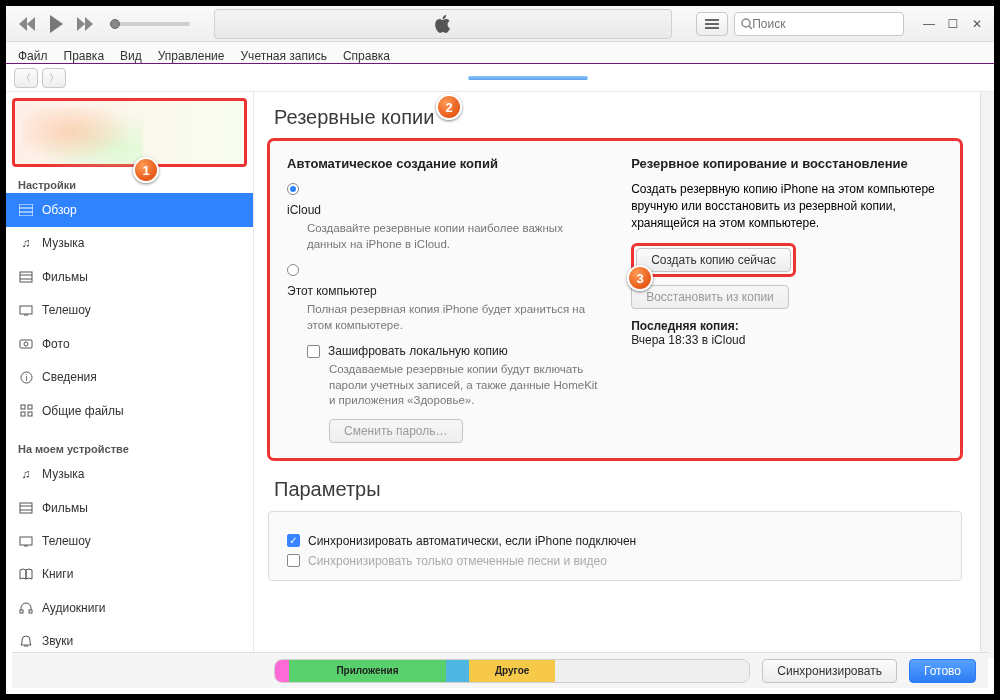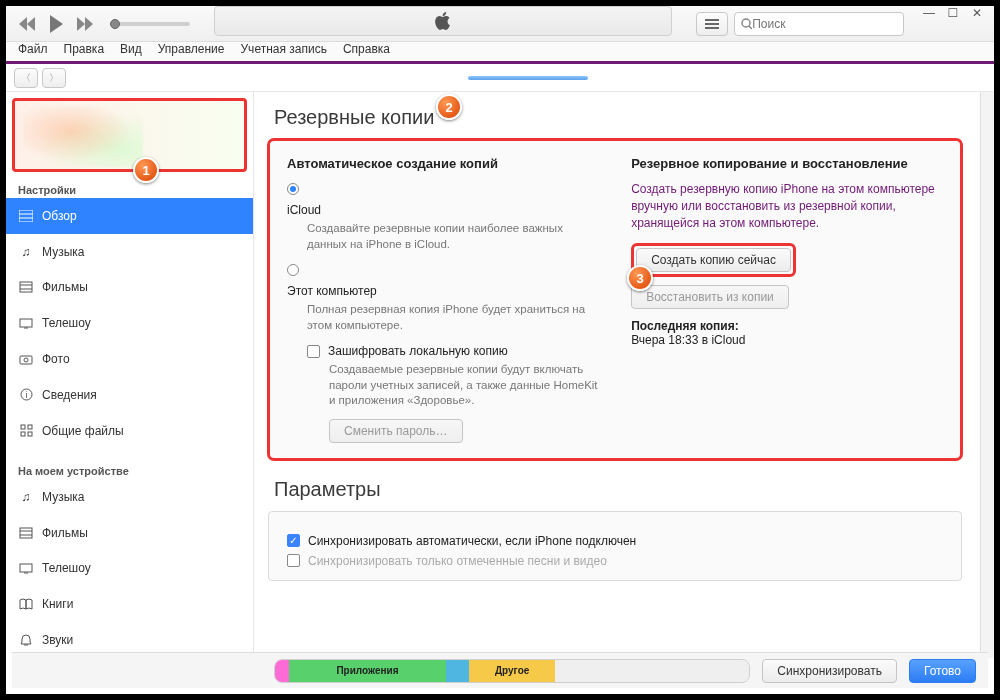--- a/index.html
+++ b/index.html
@@ -1,32 +1,32 @@
 <!DOCTYPE html>
 <html><head>
 <meta charset="utf-8">
 <style>
   * { box-sizing: border-box; margin: 0; padding: 0; }
   body { font-family: "Segoe UI", Tahoma, Arial, sans-serif; font-size: 12px; color: #222; background: #000; width:1000px; height:700px; overflow:hidden;}
   .frame { background:#fff; border:6px solid #000; width:1000px; height:700px; position:relative; }
-  .titlebar { height:36px; background:linear-gradient(#fafafa,#efefef); border-bottom:1px solid #dcdcdc; display:flex; padding:0 8px; gap:8px;}
+  .titlebar { height:36px; background:linear-gradient(#fafafa,#efefef); border-bottom:1px solid #dcdcdc; display:flex; align-items:center; padding:0 8px; gap:8px;}
   .player-controls { display:flex; align-items:center; gap:12px; margin-left:4px;}
   .pc-btn { color:#777; cursor:default;}
   .pc-btn svg{display:block}
   .volume { display:flex; align-items:center; gap:4px; margin-left:8px;}
   .vol-track{width:80px;height:4px;background:#cfcfcf;border-radius:2px;position:relative;}
   .vol-thumb{width:10px;height:10px;border-radius:50%;background:#888;position:absolute;left:0;top:-3px;border:1px solid #666;}
   .lcd { flex:1; height:30px; margin:0 16px; background:linear-gradient(#f4f4f4,#e9e9e9); border:1px solid #d0d0d0; border-radius:4px; display:flex; align-items:center; justify-content:center;}
   .right-tools{display:flex; align-items:center; gap:6px;}
   .icon-btn{border:1px solid #c8c8c8; background:linear-gradient(#fdfdfd,#eee); border-radius:4px; height:24px; padding:0 8px; display:flex; align-items:center; justify-content:center; color:#555;}
   .search{display:flex; align-items:center; border:1px solid #c8c8c8; border-radius:4px; height:24px; padding:0 6px; background:#fff; width:170px;}
   .search input{border:none; outline:none; font-size:12px; width:100%; background:transparent;}
   .win-controls{margin-left:8px; display:flex; gap:6px; color:#555; font-family:Arial;}
   .win-controls span{width:18px;text-align:center;}
-  .menubar{height:22px; background:#fafafa; border-bottom:3px solid #701a75; display:flex; align-items:flex-start; gap:16px; padding:0 12px; font-size:12px; color:#333;}
+  .menubar{height:22px; background:#fafafa; border-bottom:1px solid #701a75; display:flex; align-items:flex-end; gap:16px; padding:0 12px; font-size:12px; color:#333;}
   .navrow{height:28px; background:#fff; border-bottom:1px solid #e8e8e8; display:flex; align-items:center; padding:0 8px; gap:4px;}
   .nav-btn{width:24px;height:20px;border:1px solid #c8c8c8;border-radius:4px;background:linear-gradient(#fcfcfc,#eee);display:flex;align-items:center;justify-content:center;color:#777;font-size:10px;}
   .blue-tab{width:120px;height:4px;background:linear-gradient(#8ec6ff,#5aa1ea);border-radius:2px;margin:0 auto;}
   .body{display:flex; height:calc(700px - 12px - 36px - 22px - 28px - 36px);}
   .sidebar{width:248px; border-right:1px solid #e8e8e8; display:flex; flex-direction:column;}
   .device-card{height:74px; margin:6px; border:3px solid #e33; border-radius:4px; position:relative; background:linear-gradient(90deg,#fef0e8,#f8fef0);}
   .device-card .blurred{position:absolute;left:8px;top:6px;width:120px;height:60px;border-radius:3px;background:radial-gradient(ellipse at 40% 40%, rgba(255,170,120,.45), transparent 60%), radial-gradient(ellipse at 80% 70%, rgba(170,255,170,.35), transparent 60%);filter:blur(1px);}
   .section-label{font-size:11px; color:#555; padding:6px 12px 2px; font-weight:600;}
   .side-item{display:flex; align-items:center; gap:8px; height:36px; padding:0 12px; color:#333;}
   .side-item.selected{background:#2f83ff; color:#fff;}
@@ -45,21 +45,21 @@
   .radio{width:12px;height:12px;border:1px solid #888;border-radius:50%;margin-top:2px;display:inline-flex;align-items:center;justify-content:center;background:#fff;}
   .radio.sel::after{content:"";width:6px;height:6px;border-radius:50%;background:#2f83ff;display:block;}
   .hint{color:#777; font-size:11.5px; margin:2px 0 10px 20px; line-height:1.35;}
   .chk-row{display:flex; align-items:center; gap:8px; margin:8px 0 4px 0;}
   .chk{width:13px;height:13px;border:1px solid #888;border-radius:2px;background:#fff;display:inline-flex;align-items:center;justify-content:center;}
   .chk.checked{background:#3b84ff;border-color:#3b84ff;color:#fff;}
   .chk.checked::after{content:"✓";font-size:10px;line-height:1;}
   .btn{border:1px solid #c5c5c5;background:linear-gradient(#fbfbfb,#ececec);border-radius:4px;height:24px;padding:0 14px;display:inline-flex;align-items:center;font-size:12px;color:#333;}
   .btn.disabled{color:#9a9a9a;background:linear-gradient(#f7f7f7,#eee);}
   .btn.primary{background:linear-gradient(#57a2ff,#2c7cf4);color:#fff;border-color:#2c7cf4;}
-  .r-note{font-size:12px;color:#701a75;line-height:1.4;margin-bottom:12px;}
+  .r-note{font-size:12px;color:#000000;line-height:1.4;margin-bottom:12px;}
   .backup-btns{display:flex;flex-direction:column;gap:8px;align-items:flex-start;}
   .last-backup{margin-top:10px;}
   .last-backup b{font-weight:600;}
   .options .chk-row{margin:6px 0;}
   .bottom-bar{position:absolute;left:6px;right:6px;bottom:6px;height:36px;background:#f5f5f5;border-top:1px solid #dedede;display:flex;align-items:center;padding:0 12px;gap:12px;}
   .storage-bar{flex:1; height:24px; border:1px solid #cfcfcf; border-radius:8px; display:flex; overflow:hidden; margin-left:250px;}
   .seg{height:100%;}
   .seg.apps{background:#ff6bd6;}
   .seg.apps2{background:#58d06b;}
   .seg.other{background:#f7c948;}
@@ -236,20 +236,30 @@
       <div class="side-item">
           <span class="ic">
             <svg width="14" height="12">
               <path d="M1 11 V2 Q4 0 7 2 V11 Q4 9 1 11 Z M7 11 V2 Q10 0 13 2 V11 Q10 9 7 11 Z" fill="none" stroke="#555"></path>
             </svg>
           </span>
           <span>Книги</span>
         </div>
       <div class="side-item">
           <span class="ic">
+            <svg width="14" height="12">
+              <path d="M2 8 V6 a5 5 0 0 1 10 0 V8" fill="none" stroke="#555"></path>
+              <rect x="1" y="8" width="3" height="3" fill="none" stroke="#555"></rect>
+              <rect x="10" y="8" width="3" height="3" fill="none" stroke="#555"></rect>
+            </svg>
+          </span>
+          <span>Аудиокниги</span>
+        </div>
+      <div class="side-item">
+          <span class="ic">
             <svg width="12" height="13">
               <path d="M6 1 a4 4 0 0 1 4 4 v3 l1 2 H1 l1-2 V5 a4 4 0 0 1 4-4 Z" fill="none" stroke="#555"></path>
               <line x1="4" y1="11" x2="8" y2="11" stroke="#555"></line>
             </svg>
           </span>
           <span>Звуки</span>
         </div>
     </div>
 
     <div class="content">

